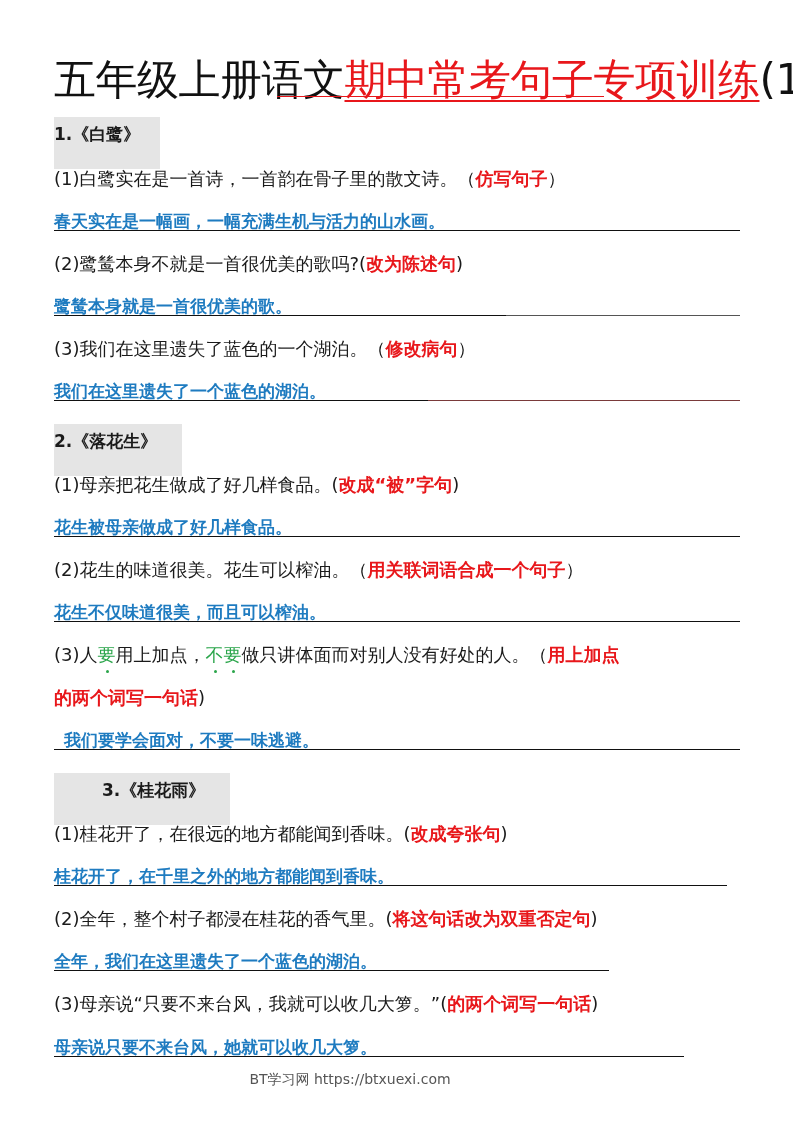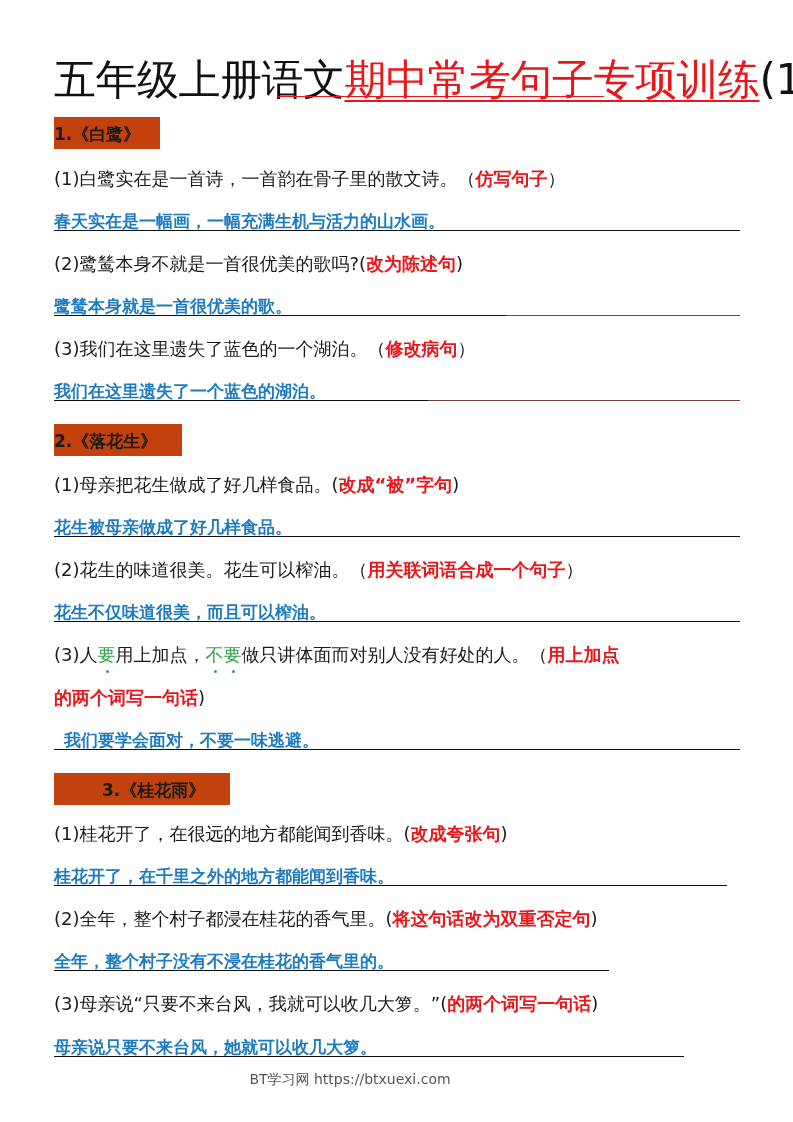--- a/index.html
+++ b/index.html
@@ -2,22 +2,22 @@
 <html><head>
   <meta charset="utf-8">
   <style>
     html, body { margin: 0; padding: 0; background: #ffffff; }
     body { width: 793px; height: 1122px; position: relative; overflow: hidden;
            font-family: "DejaVu Sans", "Liberation Sans", sans-serif; color: #1a1a1a; }
     .title { position: absolute; left: 54px; top: 52px; height: 46px; white-space: nowrap;
              font-size: 42px; font-weight: normal; letter-spacing: -0.5px; color: #111; }
     .title .red { color: #e8171b; text-decoration: underline; text-decoration-color: #e8171b;
                   text-underline-offset: 6px; text-decoration-thickness: 2px; }
-    .sec-head { position: absolute; left: 54px; height: 32px; line-height: 34px;
-                background: #c2410c; font-size: 17px; font-weight: bold; padding: 0 8px 0 0;
+    .sec-head { position: absolute; left: 54px; height: 52px; line-height: 34px;
+                background: #e5e5e5; font-size: 17px; font-weight: bold; padding: 0 8px 0 0;
                 color: #1a1a1a; }
     .q { position: absolute; left: 54px; font-size: 18px; white-space: nowrap; color: #1a1a1a; }
     .q .req { color: #e8171b; font-weight: bold; }
     .q .green { color: #2aa54a; position: relative; }
     .q .green .dot { position: absolute; left: 50%; bottom: -8px; width: 3px; height: 3px;
                      margin-left: -1px; background: #2aa54a; border-radius: 50%; }
     .ans { position: absolute; left: 54px; font-size: 17px; font-weight: bold; color: #1e7bc0;
            white-space: nowrap; text-decoration: underline; text-decoration-color: #1e7bc0;
            text-underline-offset: 3px; }
     .line { position: absolute; height: 1px; background: #111; }
@@ -83,21 +83,21 @@
 
 <div class="q" style="top:822px;">
   <span>(1)</span><span>桂花开了，在很远的地方都能闻到香味。</span><span>(</span><span class="req">改成夸张句</span><span>)</span>
 </div>
 <div class="ans" style="top:865px;">桂花开了，在千里之外的地方都能闻到香味。</div>
 <div class="line" style="left:54px; top:885px; width:673px;"></div>
 
 <div class="q" style="top:907px;">
   <span>(2)</span><span>全年，整个村子都浸在桂花的香气里。</span><span>(</span><span class="req">将这句话改为双重否定句</span><span>)</span>
 </div>
-<div class="ans" style="top:950px;">全年，整个村子没有不浸在桂花的香气里的。</div>
+<div class="ans" style="top:950px;">全年，我们在这里遗失了一个蓝色的湖泊。</div>
 <div class="line" style="left:54px; top:970px; width:555px;"></div>
 
 <div class="q" style="top:992px;">
   <span>(3)</span><span>母亲说“只要不来台风，我就可以收几大箩。”</span><span>(</span><span class="req">的两个词写一句话</span><span>)</span>
 </div>
 <div class="ans" style="top:1036px;">母亲说只要不来台风，她就可以收几大箩。</div>
 <div class="line" style="left:54px; top:1056px; width:630px;"></div>
 
 <div class="footer">BT学习网 https://btxuexi.com</div>
 

